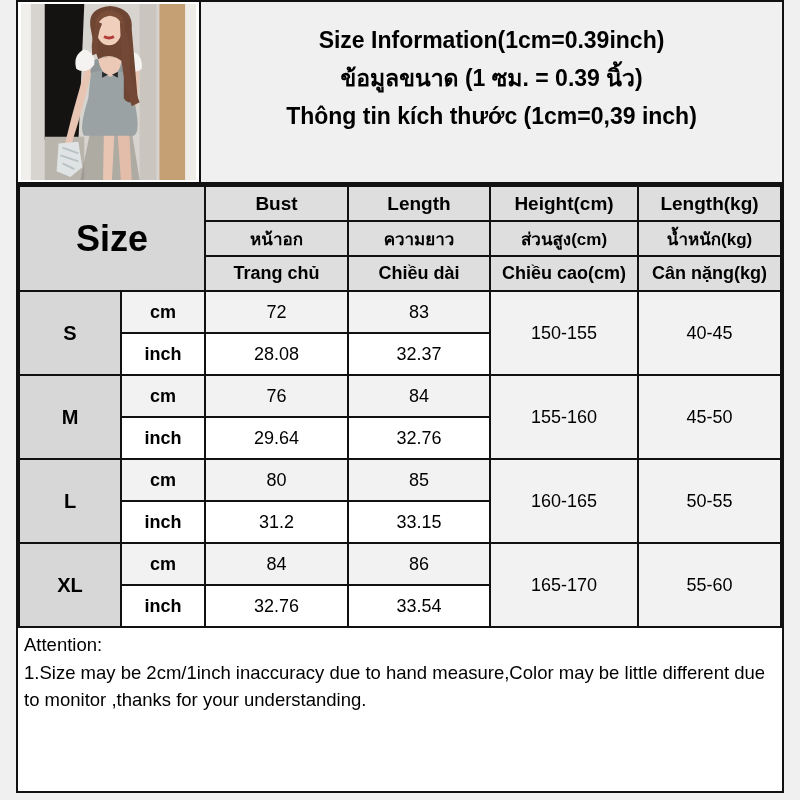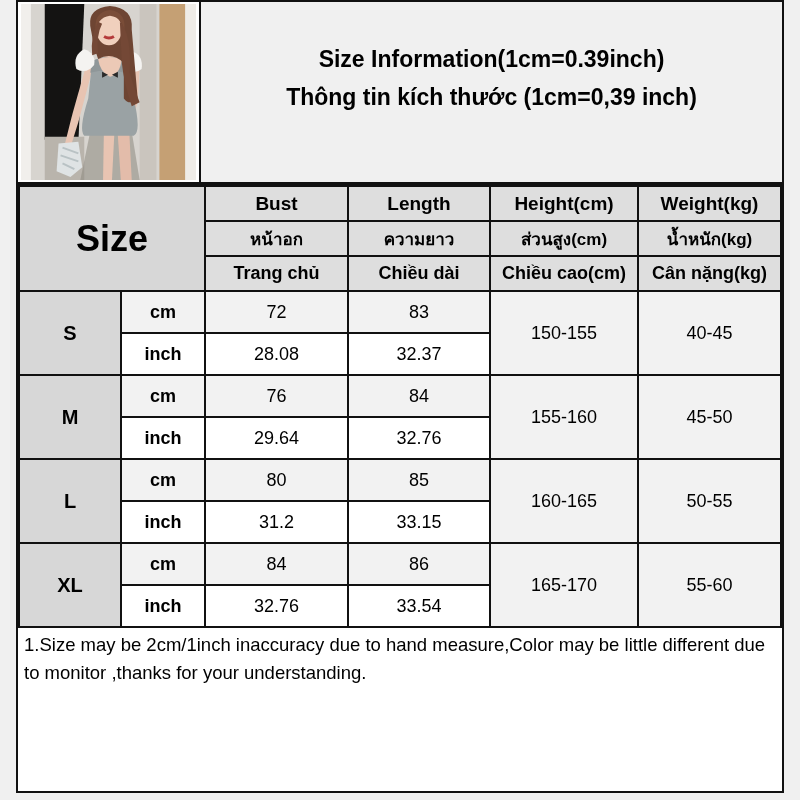--- a/index.html
+++ b/index.html
@@ -142,41 +142,42 @@
         <ellipse cx="89" cy="26" rx="13" ry="16" fill="#f0d0bd"></ellipse>
         <path d="M84,33 q5,3 10,0" stroke="#b43a3a" stroke-width="3" fill="none"></path>
 
         <path d="M76,30 Q72,8 90,6 Q108,8 104,30 Q104,14 90,12 Q76,14 76,30" fill="#7a4d38"></path>
         <path d="M100,18 Q112,30 110,70 Q116,90 120,100 L112,104 Q104,80 102,60 Z" fill="#744836"></path>
         <path d="M78,18 Q70,32 72,52 L78,50 Q76,32 82,20 Z" fill="#744836"></path>
       </svg>
     </div>
     <div class="title-cell">
       <div class="title-line">Size Information(1cm=0.39inch)</div>
+      <div class="title-line">ข้อมูลขนาด (1 ซม. = 0.39 นิ้ว)</div>
       <div class="title-line">Thông tin kích thước (1cm=0,39 inch)</div>
     </div>
   </div>
 
   <table class="size-table">
     <colgroup>
       <col style="width:102px">
         <col style="width:84px">
       <col style="width:143px">
         <col style="width:142px">
       <col style="width:148px">
         <col>
     </colgroup>
     <tbody>
 
     <tr class="hdr-row">
       <td class="size-big" colspan="2" rowspan="3">Size</td>
       <td class="hdr hdr-en">Bust</td>
       <td class="hdr hdr-en">Length</td>
       <td class="hdr hdr-en">Height(cm)</td>
-      <td class="hdr hdr-en">Weight(kg)</td>
+      <td class="hdr hdr-en">Length(kg)</td>
     </tr>
     <tr class="hdr-row">
       <td class="hdr hdr-th">หน้าอก</td>
       <td class="hdr hdr-th">ความยาว</td>
       <td class="hdr hdr-th">ส่วนสูง(cm)</td>
       <td class="hdr hdr-th">น้ำหนัก(kg)</td>
     </tr>
     <tr class="hdr-row">
       <td class="hdr hdr-vi">Trang chủ</td>
       <td class="hdr hdr-vi">Chiều dài</td>
@@ -236,16 +237,17 @@
     </tr>
     <tr class="data-row">
       <td class="unit inch-bg">inch</td>
       <td class="val inch-bg">32.76</td>
       <td class="val inch-bg">33.54</td>
     </tr>
     </tbody>
   </table>
 
   <div class="attention">
+    <div>Attention:</div>
     <div>1.Size may be 2cm/1inch inaccuracy due to hand measure,Color may be little different due to monitor ,thanks for your understanding.</div>
   </div>
 
 </div>
 
 </body></html>

